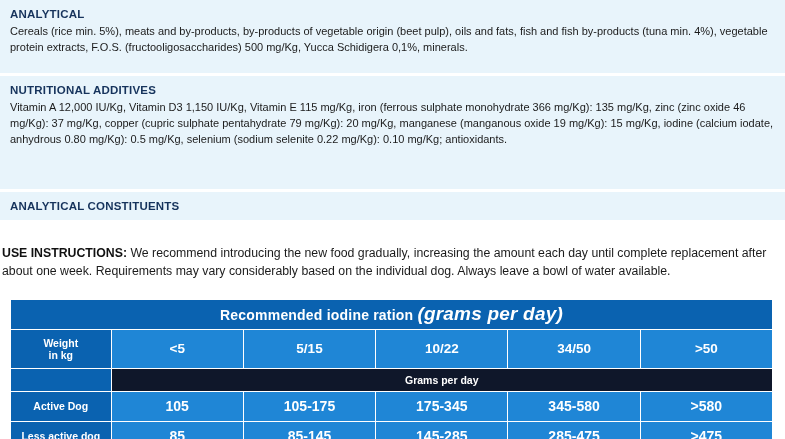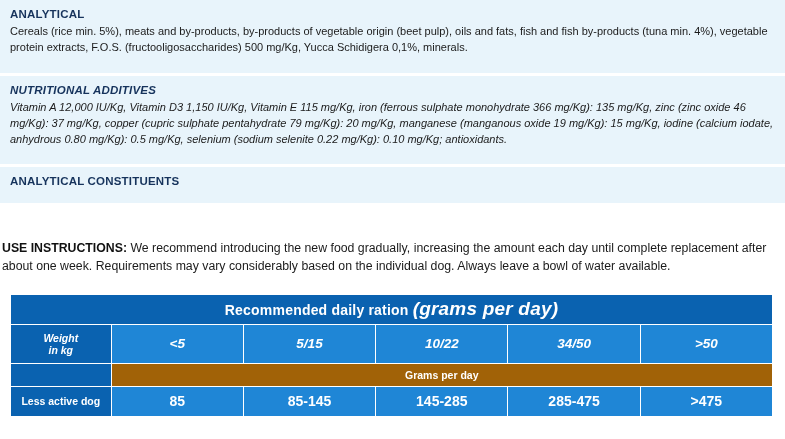--- a/index.html
+++ b/index.html
@@ -35,26 +35,26 @@
     letter-spacing: 0.2px;
     margin-bottom: 4px;
   }
   .panel-body {
     font-size: 11px;
     line-height: 1.45;
     color: #1b1b1b;
   }
 
   .panel.composition { height: 73px; }
-  .panel.additives { height: 88px; font-style: italic; }
-  .panel.analytical { height: 36px; }
+  .panel.additives { height: 113px; }
+  .panel.analytical { height: 28px; }
 
   
   .use-instructions {
-    margin-top: 36px;
+    margin-top: 24px;
     padding: 0 2px;
     font-size: 12.3px;
     line-height: 1.5;
     color: #1b1b1b;
   }
   .use-instructions .ui-label {
     font-weight: bold;
     color: #111111;
   }
 
@@ -85,29 +85,28 @@
     font-weight: bold;
     font-style: italic;
     font-size: 19px;
   }
   .hdr-row td {
     background: #1f86d6;
     color: #ffffff;
     font-weight: bold;
     height: 36px;
     font-size: 13.5px;
-    font-style: italic;
   }
   .hdr-row td.first {
     background: #0a62b0;
     font-size: 10.5px;
     line-height: 1.15;
   }
   .grams-row td {
-    background: #a16207;
+    background: #0f172a;
     color: #ffffff;
     font-weight: bold;
     font-size: 10.5px;
     height: 20px;
   }
   .grams-row td.first {
     background: #0a62b0;
   }
   .data-row td {
     background: #1f86d6;
@@ -151,38 +150,46 @@
       <colgroup>
         <col class="c0">
           <col class="c1">
           <col class="c2">
           <col class="c3">
           <col class="c4">
           <col class="c5">
       </colgroup>
       <tbody>
         <tr class="title-row">
-          <td colspan="6"><span>Recommended daily ration </span><span class="sub">(grams per day)</span></td>
+          <td colspan="6"><span>Recommended iodine ration </span><span class="sub">(grams per day)</span></td>
         </tr>
         <tr class="hdr-row">
           <td class="first">
             <div>Weight</div>
             <div>in kg</div>
           </td>
           <td>&lt;5</td>
           <td>5/15</td>
           <td>10/22</td>
           <td>34/50</td>
           <td>&gt;50</td>
         </tr>
         <tr class="grams-row">
           <td class="first"></td>
           <td colspan="5">Grams per day</td>
         </tr>
         <tr class="data-row">
+          <td class="first">Active Dog</td>
+          <td>105</td>
+          <td>105-175</td>
+          <td>175-345</td>
+          <td>345-580</td>
+          <td>&gt;580</td>
+        </tr>
+        <tr class="data-row">
           <td class="first">Less active dog</td>
           <td>85</td>
           <td>85-145</td>
           <td>145-285</td>
           <td>285-475</td>
           <td>&gt;475</td>
         </tr>
       </tbody>
     </table>
   </div>

